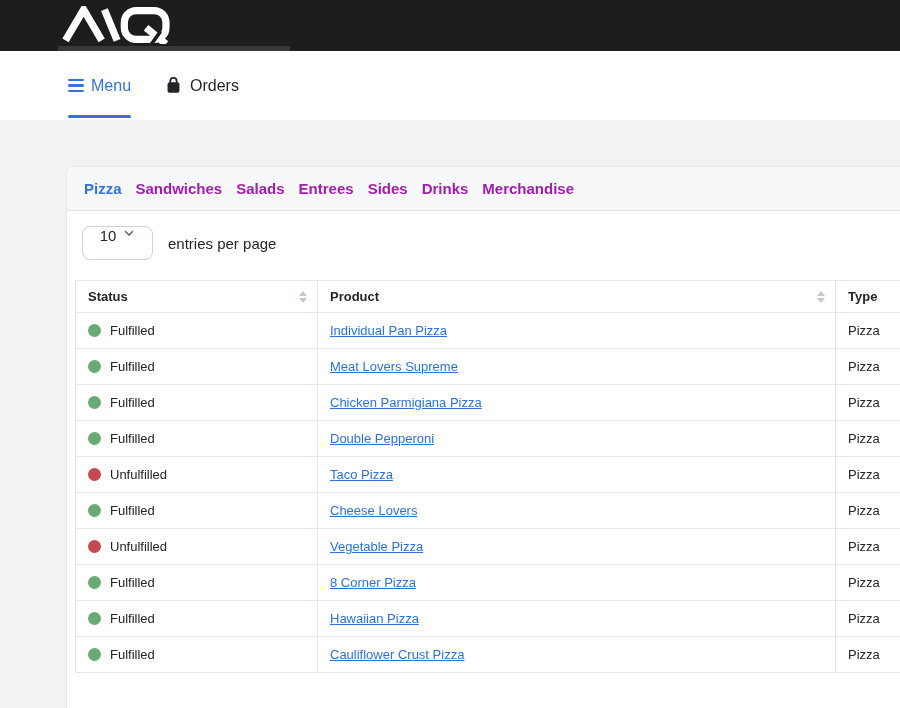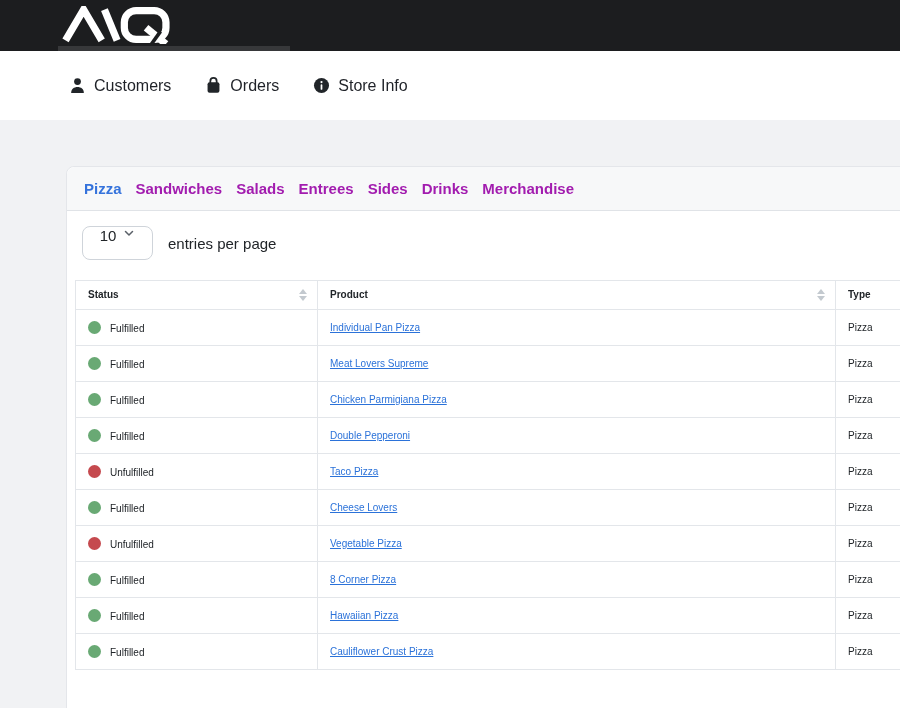--- a/index.html
+++ b/index.html
@@ -100,21 +100,21 @@
 
   
   .table-wrap { margin:20px 0 0 8px; }
   table { border-collapse:collapse; table-layout:fixed; width:920px; }
   col.c-status { width:242px; }
   col.c-product { width:518px; }
   col.c-type { width:160px; }
   th, td {
     border:1px solid #e3e6ea;
     text-align:left;
-    font-size:10px;
+    font-size:13px;
     line-height:1;
     vertical-align:middle;
   }
   th { font-weight:700; padding:9px 12px; position:relative; }
   td { padding:11px 12px;margin-top:40px; }
   .sort-icon {
     position:absolute;
     right:10px; top:50%;
     transform:translateY(-50%);
     display:flex; flex-direction:column; gap:2px;
@@ -146,47 +146,36 @@
       <path d="M50 4 L64 38" stroke="#ffffff" stroke-width="8"></path>
       <rect x="72" y="5" width="46" height="32" rx="13" stroke="#ffffff" stroke-width="8" fill="none"></rect>
       <path d="M96 24 L118 42" stroke="#ffffff" stroke-width="8"></path>
       <path d="M112 28 L102 42" stroke="#1c1d1f" stroke-width="4"></path>
     </svg>
   </div>
   <div class="logo-strip"></div>
 </header>
 
 <nav class="navbar">
-  <div class="nav-item">
-    <span>
-      <svg width="19" height="19" viewBox="0 0 24 24" fill="#212529">
-        <circle cx="12" cy="7" r="4.3"></circle>
-        <path d="M4 21c0-4.6 3.6-7.2 8-7.2s8 2.6 8 7.2v.5H4z"></path>
-      </svg>
-    </span>
-    <span>Customers</span>
+  <div class="nav-item active">
+    <span class="hamburger">
+        <span></span>
+        <span></span>
+        <span></span>
+      </span>
+    <span>Menu</span>
   </div>
   <div class="nav-item">
     <span>
       <svg width="19" height="19" viewBox="0 0 24 24">
         <path d="M8 10V6.5a4 4 0 0 1 8 0V10" stroke="#212529" stroke-width="2.2" fill="none"></path>
         <rect x="4.5" y="8" width="15" height="13" rx="2.5" fill="#212529"></rect>
       </svg>
     </span>
     <span>Orders</span>
-  </div>
-  <div class="nav-item">
-    <span>
-      <svg width="19" height="19" viewBox="0 0 24 24">
-        <circle cx="12" cy="12" r="9.5" fill="#212529"></circle>
-        <circle cx="12" cy="7.6" r="1.4" fill="#ffffff"></circle>
-        <rect x="10.9" y="10.3" width="2.2" height="7.2" rx="1.1" fill="#ffffff"></rect>
-      </svg>
-    </span>
-    <span>Store Info</span>
   </div>
 </nav>
 
 <main class="page">
   <section class="card">
 
     <div class="tabbar">
 
         <span class="tab active">
           <span>Pizza</span>

